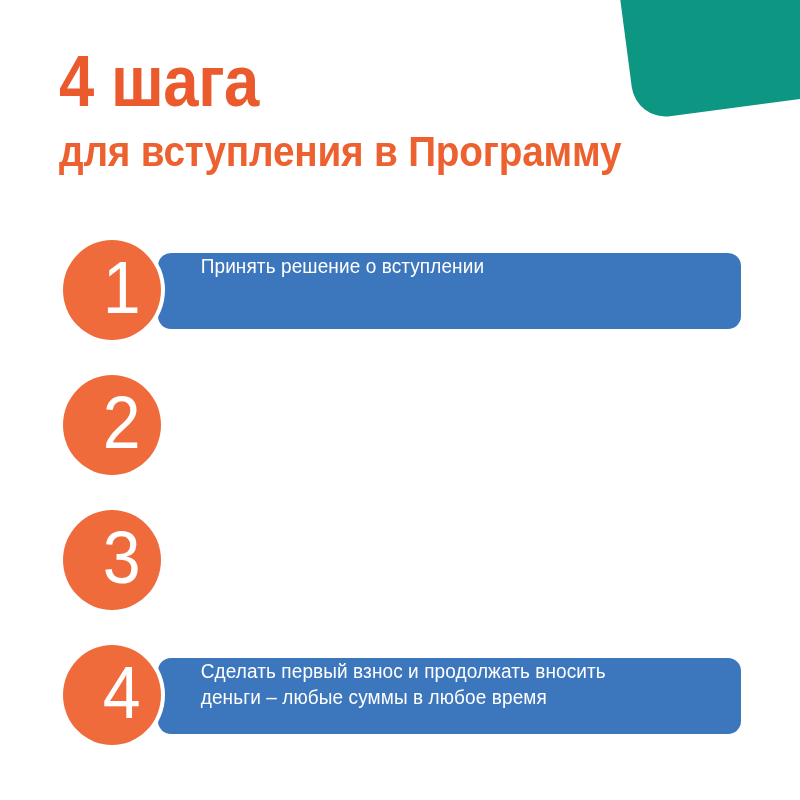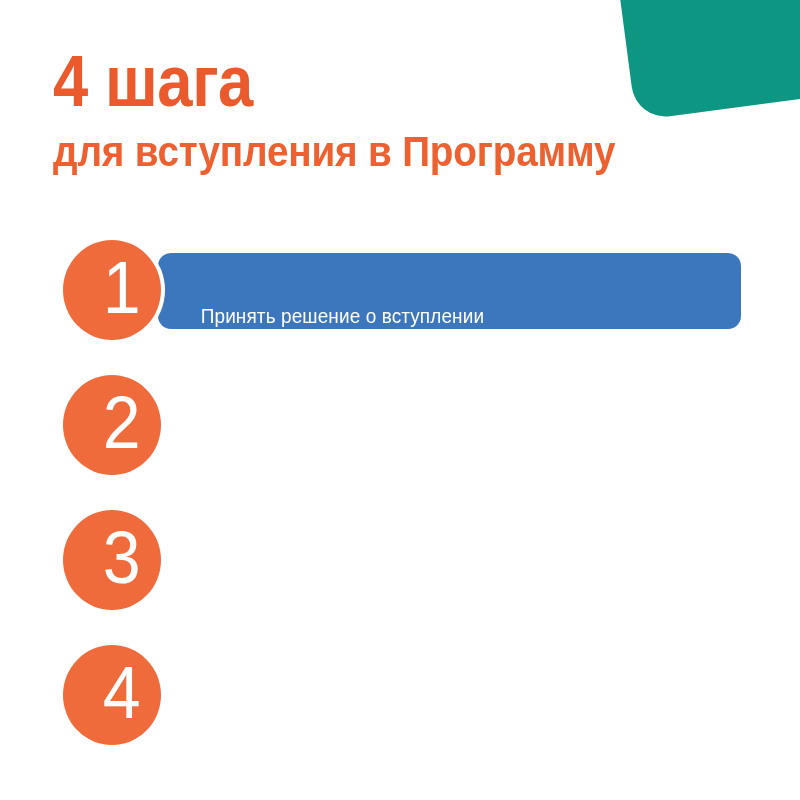--- a/index.html
+++ b/index.html
@@ -30,21 +30,21 @@
     height: 200px;
     background: #0d9682;
     border-radius: 34px;
     transform: rotate(-7.5deg);
     transform-origin: 50% 50%;
   }
 
   
   .headline-block {
     position: absolute;
-    left: 53px;
+    left: 59px;
     top: 44px;
     width: 700px;
   }
   .headline {
     display: block;
     color: #ea5a2d;
     font-family: "Liberation Sans", "DejaVu Sans", sans-serif;
     font-size: 72px;
     line-height: 74px;
     font-weight: 700;
@@ -84,21 +84,21 @@
   .step-bar {
     position: absolute;
     left: 158px;
     top: 13px;
     width: 583px;
     height: 76px;
     background: #3c76bc;
     border-radius: 13px;
     box-sizing: border-box;
     display: flex;
-    align-items: flex-end;
+    align-items: flex-start;
   }
 
   .step-text {
     color: #ffffff;
     font-family: "Liberation Sans", "DejaVu Sans", sans-serif;
     font-size: 20px;
     line-height: 26px;
     font-weight: 400;
     letter-spacing: 0.1px;
     padding-left: 45px;
@@ -161,19 +161,23 @@
       </div>
     </div>
 
     <div class="step-row">
       <div class="step-badge">
         <span class="step-number">3</span>
       </div>
     </div>
 
     <div class="step-row">
+      <div class="step-bar">
+        <span class="step-text">Сделать первый взнос и продолжать вносить
+деньги – любые суммы в любое время</span>
+      </div>
       <div class="step-badge">
         <span class="step-number">4</span>
       </div>
     </div>
 
   </div>
 </div>
 
 </body></html>

